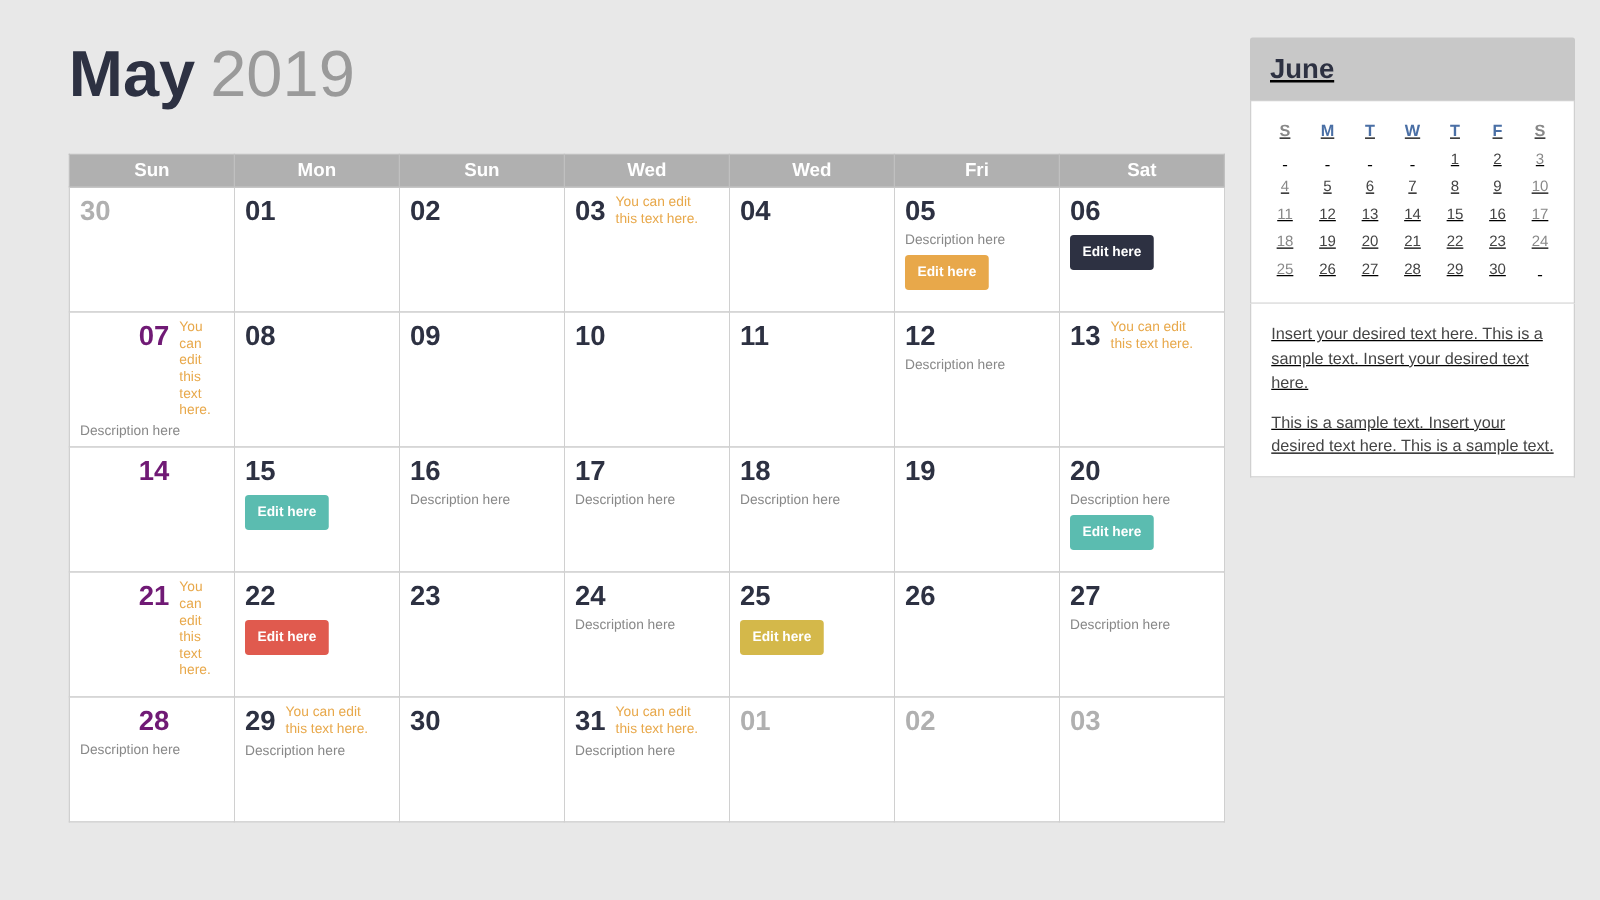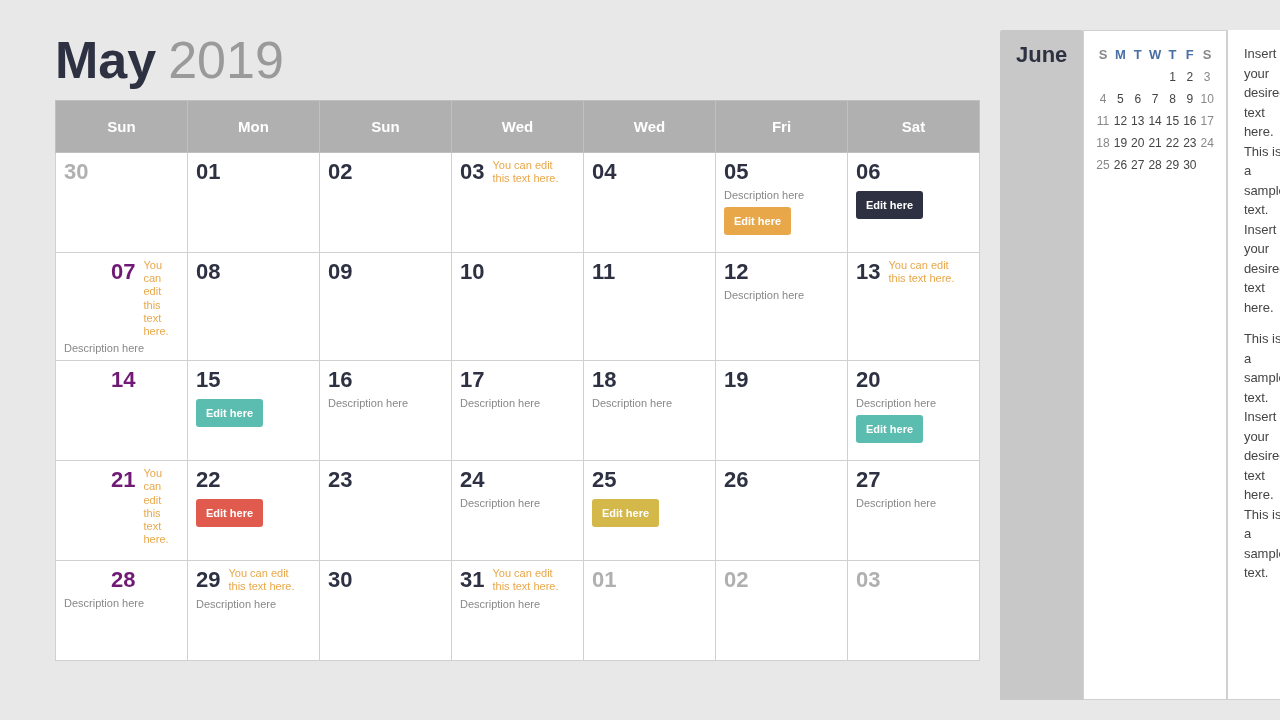--- a/index.html
+++ b/index.html
@@ -16,21 +16,21 @@
 
     
     .main-section {
       flex: 1;
     }
 
     .calendar-title {
       display: flex;
       align-items: baseline;
       gap: 12px;
-      margin-bottom: 10px;
+      margin-bottom: 33px;
     }
 
     .title-may {
       font-size: 52px;
       font-weight: 800;
       color: #2d3142;
     }
 
     .title-year {
       font-size: 52px;
@@ -42,21 +42,21 @@
       width: 100%;
       border-collapse: collapse;
       border: 1px solid #c0c0c0;
     }
 
     .calendar-grid th {
       background: #b0b0b0;
       color: #fff;
       font-weight: 600;
       font-size: 15px;
-      padding: 17px 4px;
+      padding: 4px 4px;
       text-align: center;
       border: 1px solid #c0c0c0;
     }
 
     .calendar-grid td {
       border: 1px solid #d0d0d0;
       vertical-align: top;
       width: 130px;
       height: 100px;
       padding: 6px 8px;
@@ -109,21 +109,23 @@
     .day-header-row {
       display: flex;
       align-items: flex-start;
       gap: 4px;
     }
 
     
     .sidebar {
       width: 260px;
       display: flex;
+      flex-direction: column;
       gap: 0;
+      text-decoration: underline;
     }
 
     .june-header {
       background: #c8c8c8;
       padding: 12px 16px;
       font-size: 22px;
       font-weight: 700;
       color: #2d3142;
       border-radius: 2px 2px 0 0;
     }

